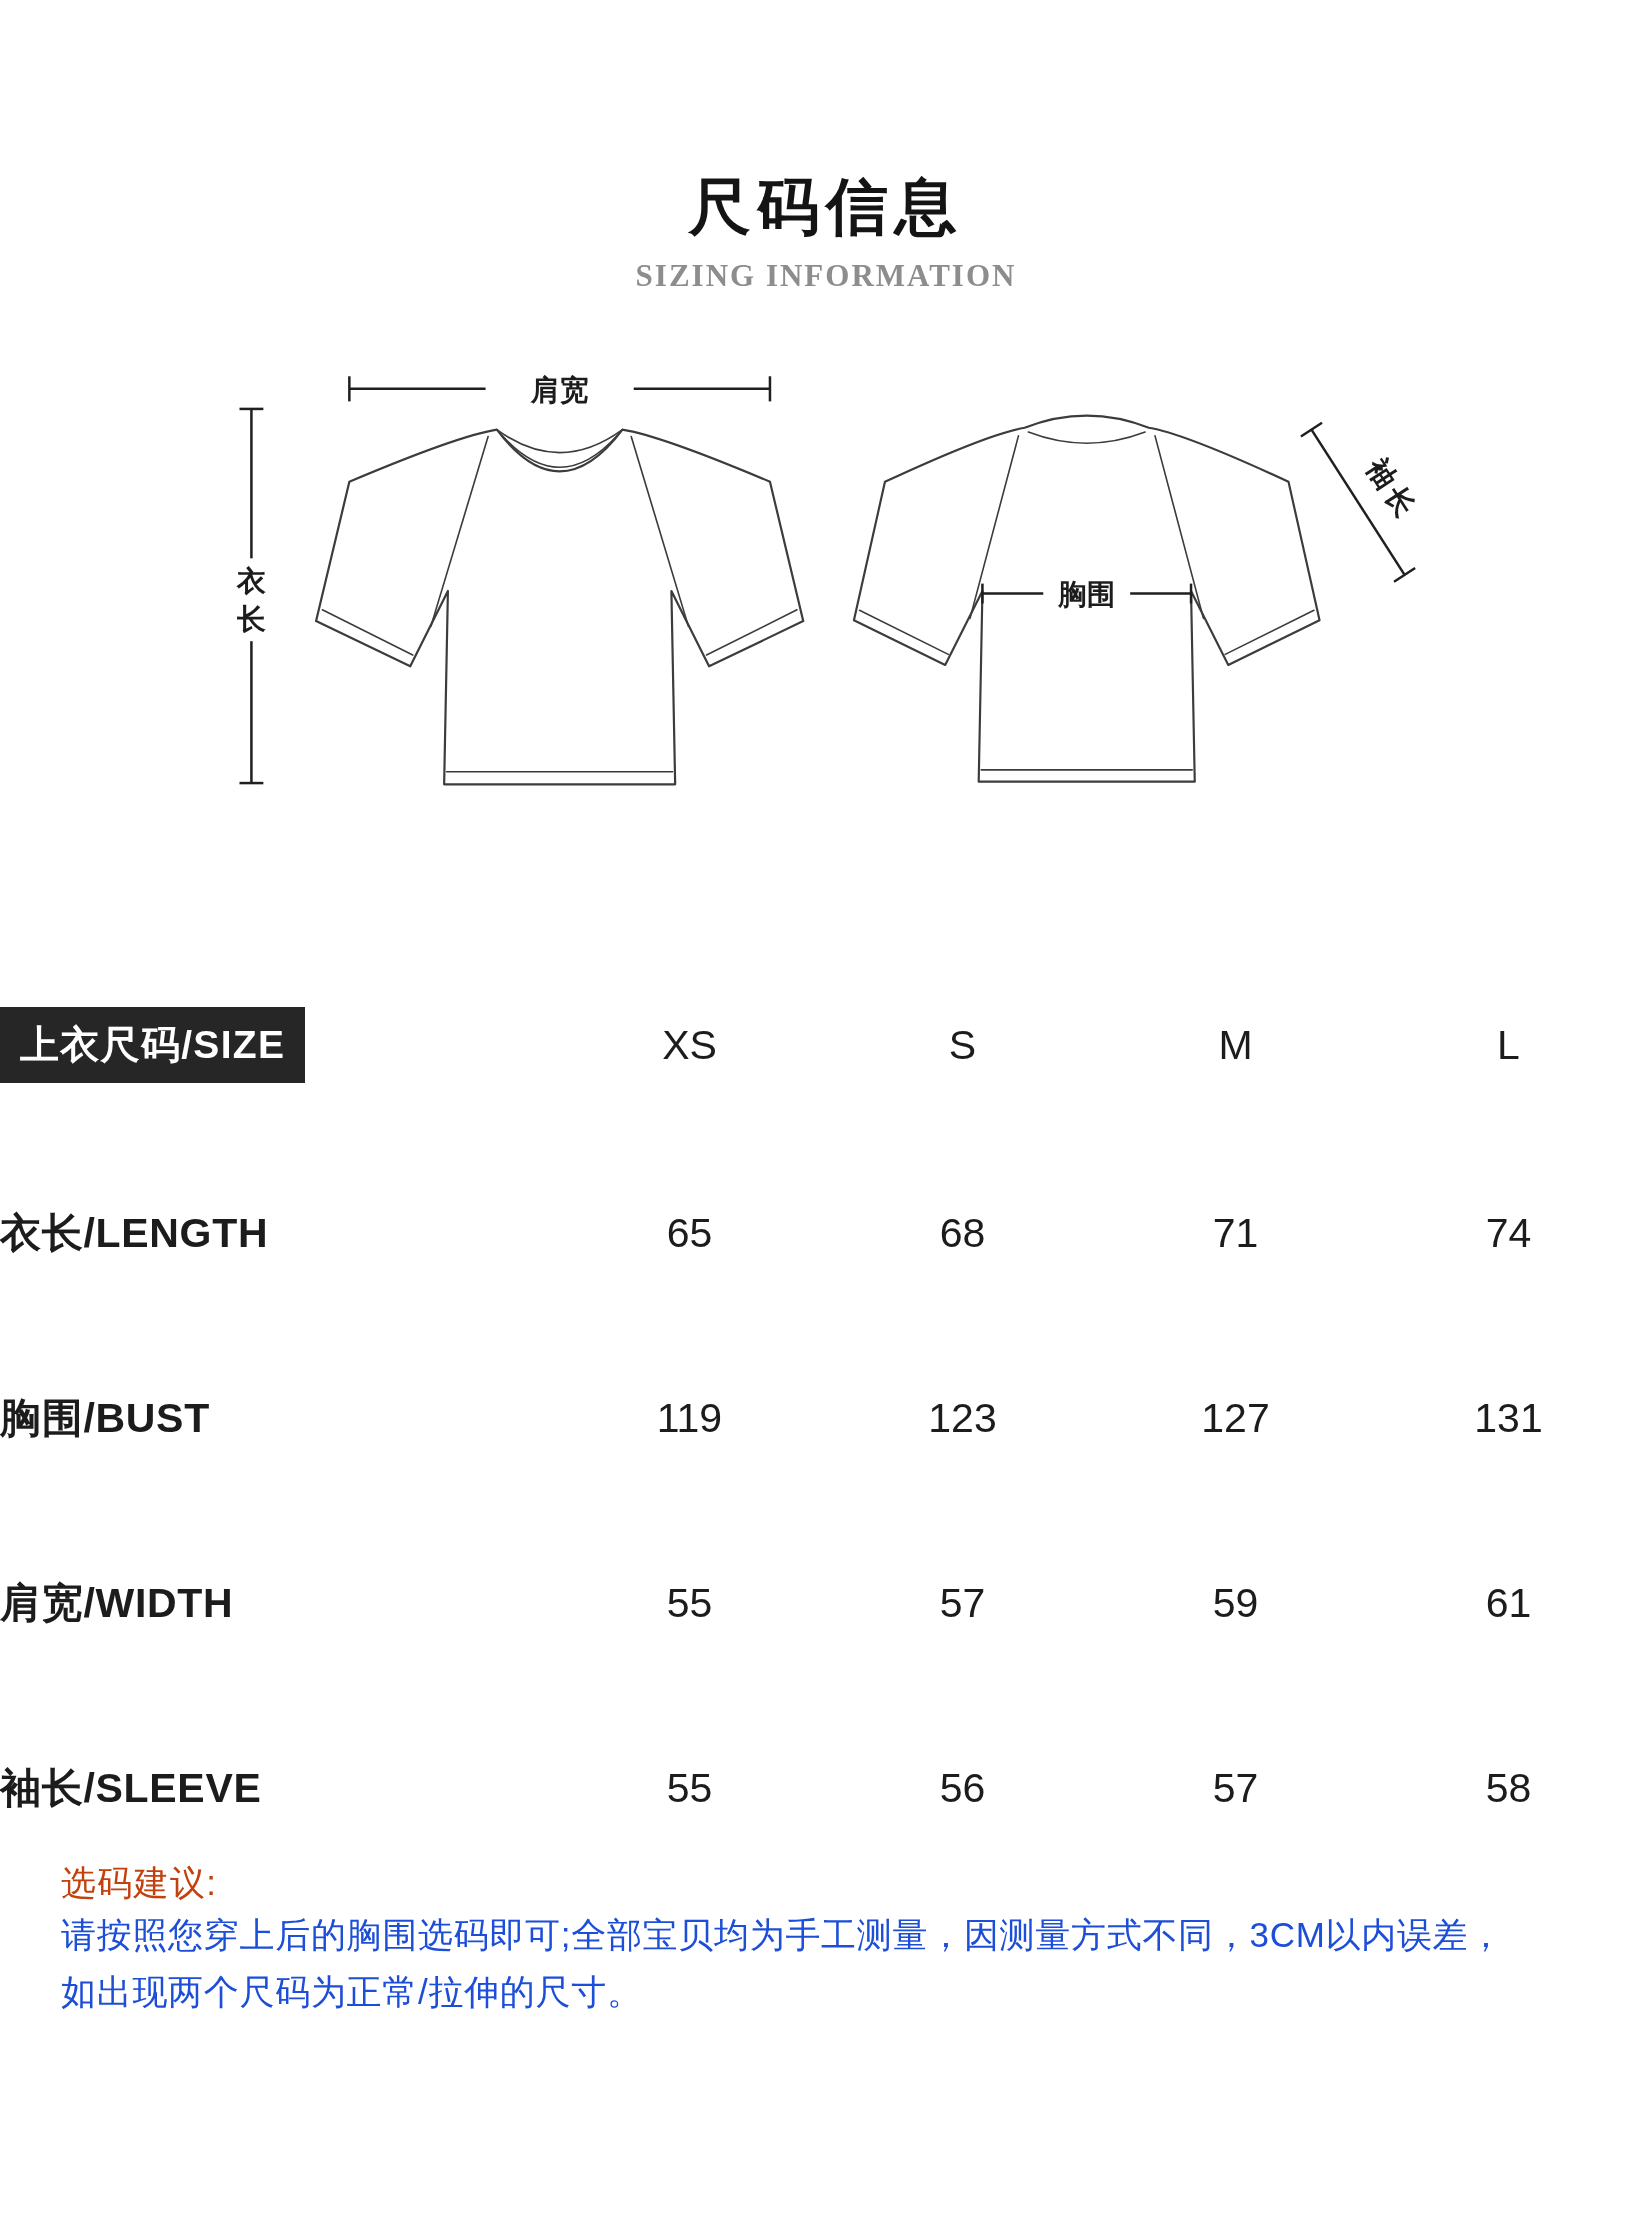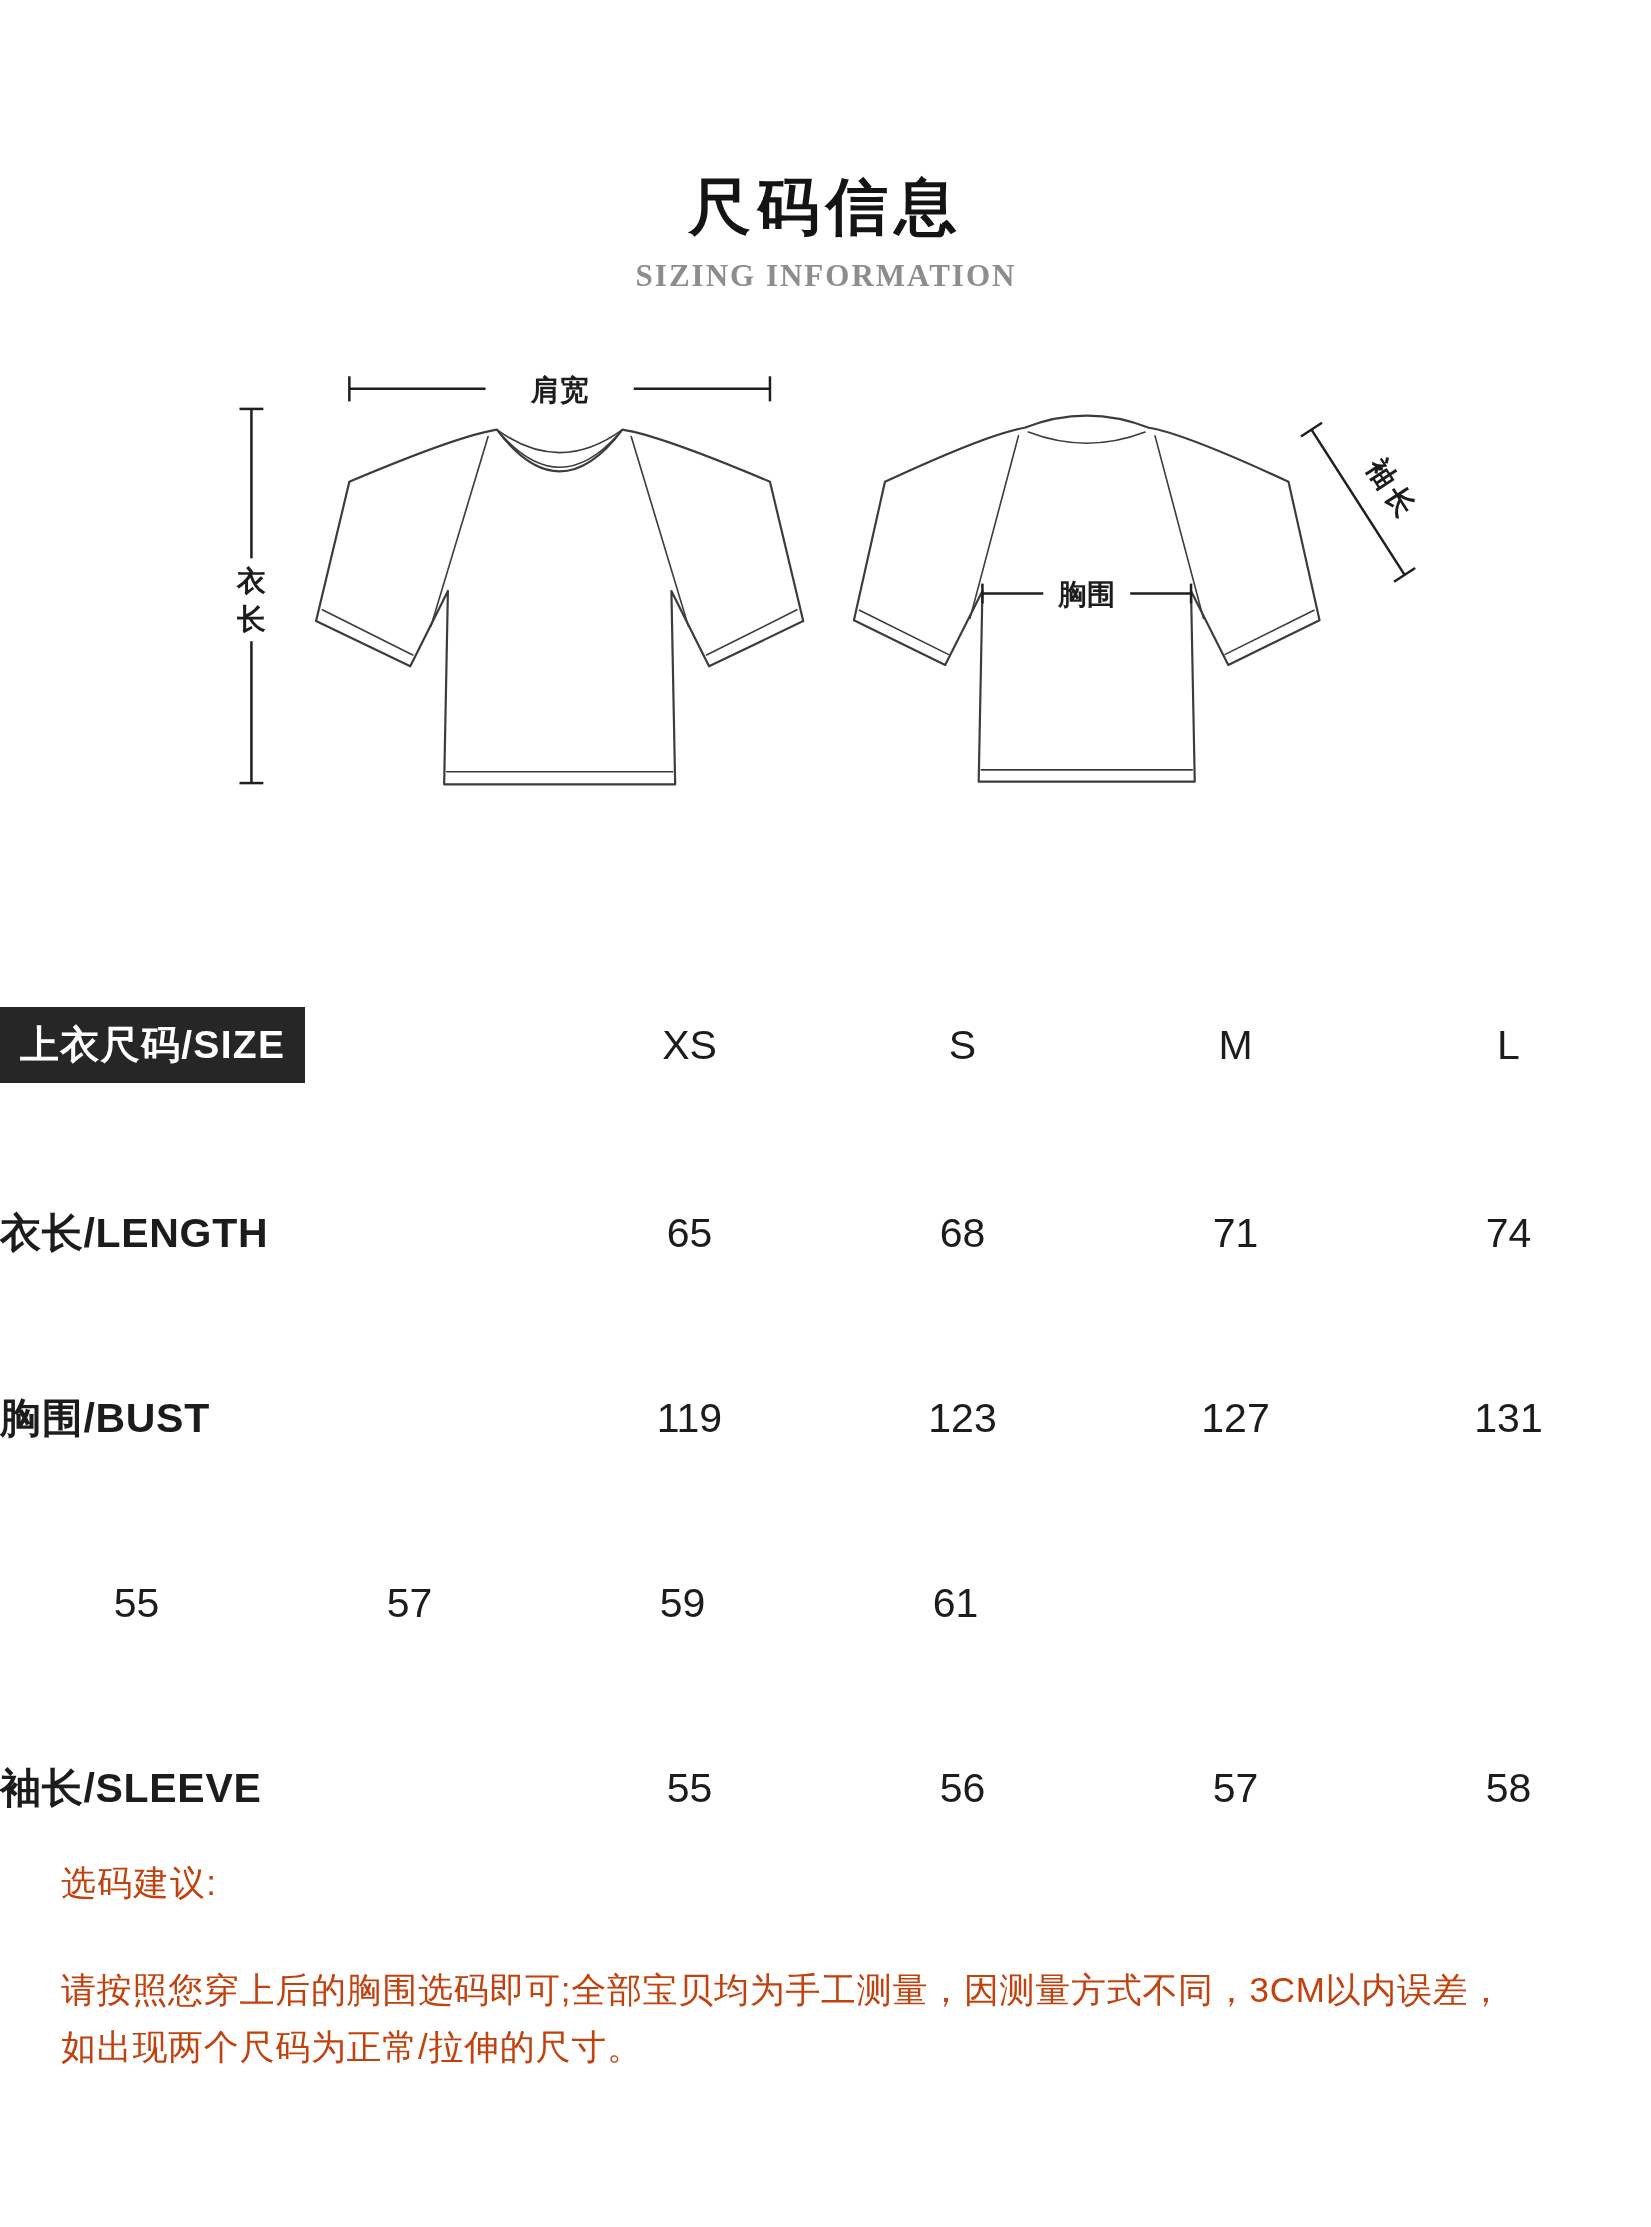--- a/index.html
+++ b/index.html
@@ -48,22 +48,22 @@
     font-size:39px; font-weight:700; letter-spacing:1.3px; white-space:nowrap;
   }
   .size-letter { font-size:41px; font-weight:400; }
   .row-label { font-size:41px; font-weight:700; letter-spacing:0.7px; white-space:nowrap; }
   .cell-num { font-size:41px; font-weight:400; }
 
   
   .foot { position:absolute; top:1860px; left:61px; width:1532px; }
   .advice-title { font-size:35px; color:#c2410c; letter-spacing:1.3px; }
   .advice-body {
-    margin-top:55px; width:1455px;
-    font-size:35px; line-height:1.62; color:#c2410c; letter-spacing:0.7px;
+    width:1455px;
+    font-size:35px; line-height:1.62; color:#1d4ed8; letter-spacing:0.7px;
     word-break:break-all;
   }
 </style>
 </head>
 <body>
 
 <div class="page">
 
   <div class="hdr">
     <h1>尺码信息</h1>
@@ -186,20 +186,21 @@
 
     <div class="t-row">
       <div class="col-label row-label">胸围/BUST</div>
       <div class="col-val cell-num">119</div>
       <div class="col-val cell-num">123</div>
       <div class="col-val cell-num">127</div>
       <div class="col-val cell-num">131</div>
     </div>
 
     <div class="t-row">
+      <div class="col-label row-label">肩宽/WIDTH</div>
       <div class="col-val cell-num">55</div>
       <div class="col-val cell-num">57</div>
       <div class="col-val cell-num">59</div>
       <div class="col-val cell-num">61</div>
     </div>
 
     <div class="t-row">
       <div class="col-label row-label">袖长/SLEEVE</div>
       <div class="col-val cell-num">55</div>
       <div class="col-val cell-num">56</div>

